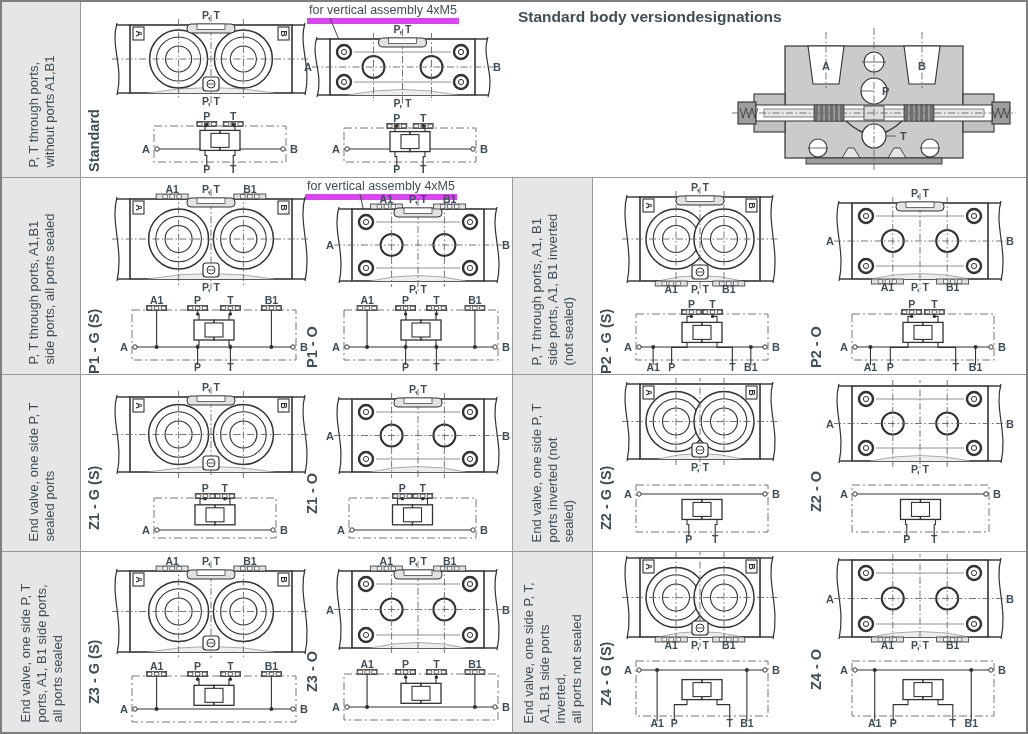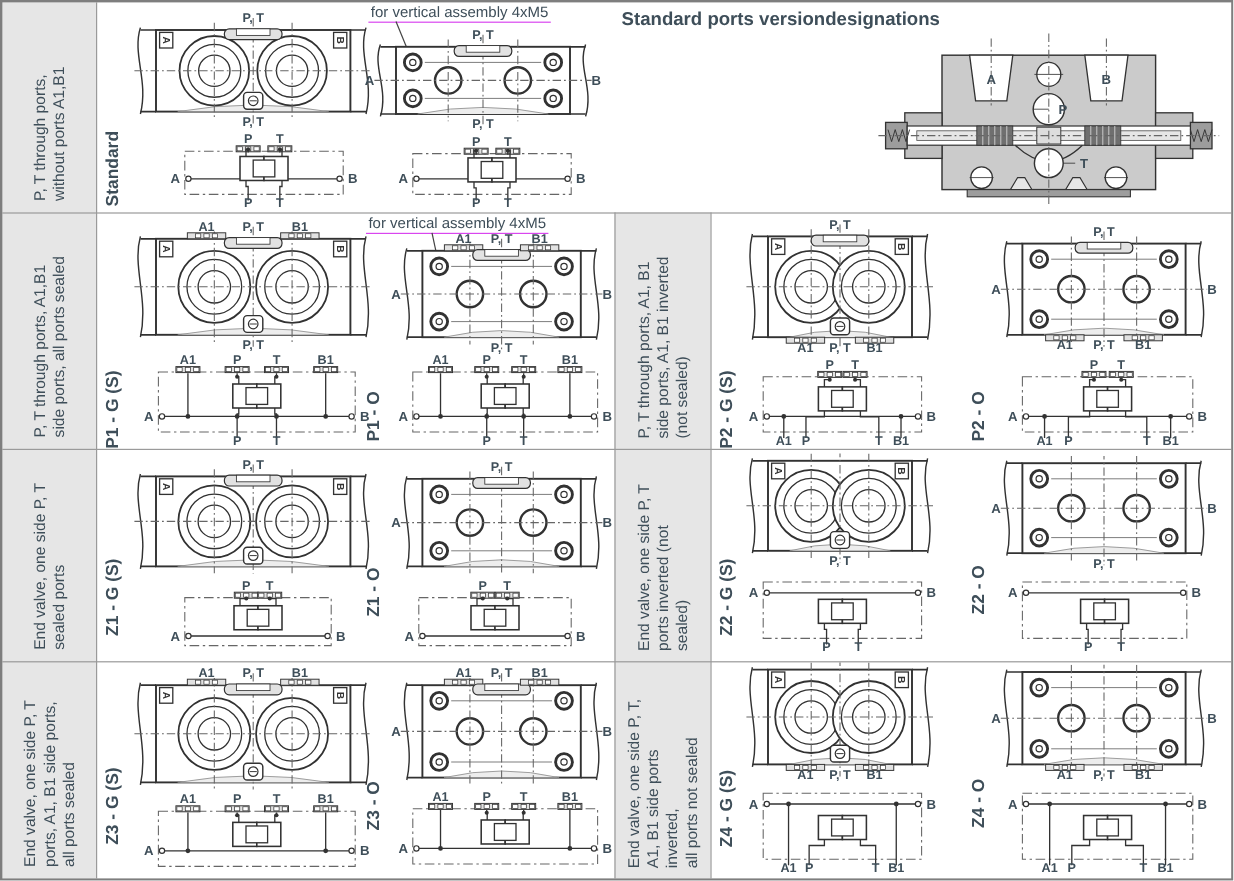--- a/index.html
+++ b/index.html
@@ -10,21 +10,21 @@
   .graycol{position:absolute;background:#e6e6e6;}
   .hline{position:absolute;background:#9a9a9a;height:1px;}
   .vline{position:absolute;background:#9a9a9a;width:1px;}
   .rot{position:absolute;transform:rotate(-90deg);display:flex;flex-direction:column;
        justify-content:center;padding:0 10px;box-sizing:border-box;
        font-size:13px;line-height:1.22;color:#3e4e59;white-space:pre-line;}
   .ver{position:absolute;transform:rotate(-90deg);display:flex;align-items:center;
        font-size:14.5px;font-weight:bold;color:#3e4e59;white-space:nowrap;}
   .title{position:absolute;font-size:15.5px;font-weight:bold;color:#3e4e59;}
   .anno{position:absolute;font-size:12.5px;color:#3e4e59;text-align:center;}
-  .anno span{border-bottom:1px solid #d946ef;padding:0 2px 1px 2px;}
+  .anno span{border-bottom:6px solid #d946ef;padding:0 2px 1px 2px;}
   .blk{position:absolute;}
   svg{display:block;}
 </style>
 </head>
 <body>
 
 <div class="page">
 
   <div class="graycol" style="left:2px;top:2px;width:78px;height:730px;"></div>
   <div class="graycol" style="left:512px;top:177px;width:80px;height:555px;"></div>
@@ -48,21 +48,21 @@
 side ports, A1, B1 inverted
 (not sealed)</div>
   <div class="rot" style="left:463.5px;top:423.5px;width:177px;height:80px;">End valve, one side P, T
 ports inverted (not
 sealed)</div>
   <div class="rot" style="left:461.5px;top:602.5px;width:181px;height:80px;">End valve, one side P, T,
 A1, B1 side ports
 inverted,
 all ports not sealed</div>
 
-  <div class="title" style="left:518px;top:8px;width:420px;">Standard ports versiondesignations</div>
+  <div class="title" style="left:518px;top:8px;width:420px;">Standard body versiondesignations</div>
   <div class="anno" style="left:288px;top:3px;width:190px;"><span>for vertical assembly 4xM5</span></div>
   <svg class="blk" style="left:300px;top:16px;" width="60" height="40">
       <line x1="30" y1="2" x2="44" y2="36" stroke="#444" stroke-width="1"></line>
     </svg>
   <div class="anno" style="left:286px;top:179px;width:190px;"><span>for vertical assembly 4xM5</span></div>
   <svg class="blk" style="left:346px;top:192px;" width="40" height="34">
       <line x1="14" y1="2" x2="20" y2="30" stroke="#444" stroke-width="1"></line>
     </svg>
 
   <div class="ver" style="left:54px;top:122px;width:80px;height:20px;">Standard</div>

